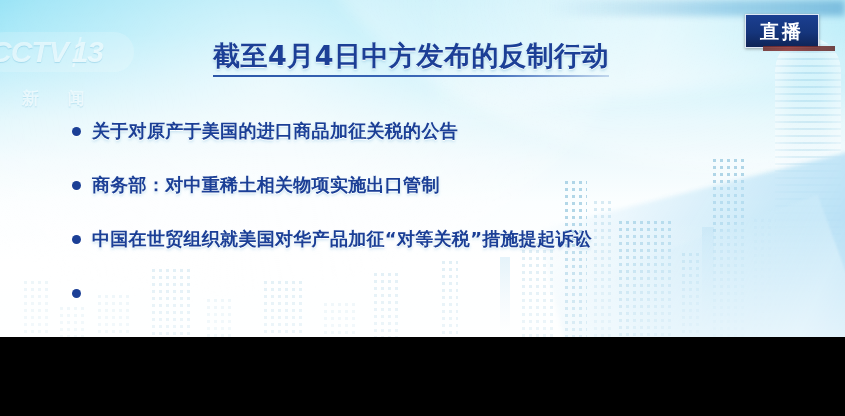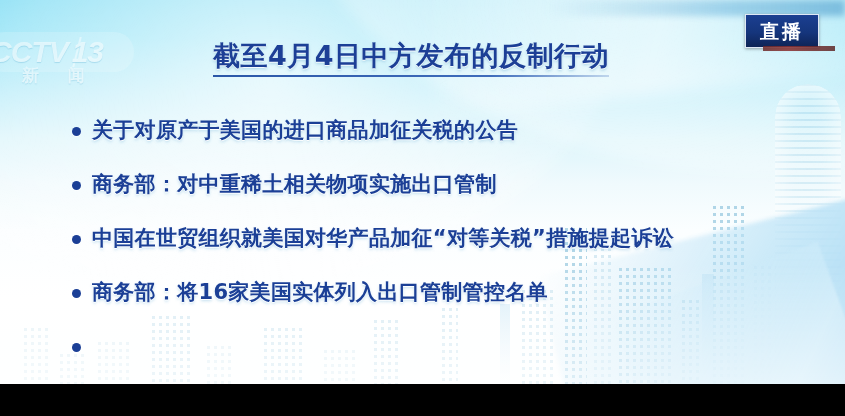--- a/index.html
+++ b/index.html
@@ -1,18 +1,18 @@
 <!DOCTYPE html>
 <html><head>
 <meta charset="utf-8">
 <style>
   html,body{margin:0;padding:0;background:#000;}
   #screen{
     position:relative;
-    width:845px;height:384px;
+    width:845px;height:337px;
     overflow:hidden;
     font-family:"Liberation Sans","DejaVu Sans",sans-serif;
     background:#ffffff;
   }
 
   
   .bg-base{
     position:absolute;inset:0;
     background:linear-gradient(180deg,
       #7fdcf3 0%,
@@ -119,21 +119,21 @@
     color:rgba(255,255,255,.92);
     text-shadow:0 1px 1px rgba(120,190,220,.7);
     line-height:36px;white-space:nowrap;
   }
   .logo-num{
     font-style:italic;font-weight:bold;font-size:30px;
     color:rgba(255,255,255,.95);
     margin-left:4px;
   }
   .logo-sub{
-    position:absolute;left:38px;top:32px;
+    position:absolute;left:38px;top:55px;
     font-size:17px;font-weight:bold;letter-spacing:12px;
     color:rgba(255,255,255,.85);
     text-shadow:0 1px 1px rgba(120,190,220,.6);
     white-space:nowrap;
   }
   .logo-slash{
     position:absolute;left:92px;top:5px;width:2px;height:30px;
     background:rgba(255,255,255,.8);transform:skewX(-14deg);
   }
 
@@ -178,21 +178,21 @@
     height:54px;
   }
   .dot{
     width:9px;height:9px;border-radius:50%;
     background:#1b3f96;
     margin-right:11px;flex:0 0 auto;
     box-shadow:0 1px 1px rgba(255,255,255,.7);
   }
   .item-text{
     font-family:"DejaVu Sans","Liberation Sans",sans-serif;
-    font-size:21px;font-weight:bold;letter-spacing:.3px;
+    font-size:18px;font-weight:bold;letter-spacing:.3px;
     color:#1b3f96;
     text-shadow:0 1px 0 rgba(255,255,255,.9),0 2px 3px rgba(125,185,220,.45);
     white-space:nowrap;line-height:1.1;
   }
 </style>
 </head>
 <body>
 
 <div id="screen">
 
@@ -253,20 +253,19 @@
     <div class="item">
       <span class="dot"></span>
       <span class="item-text">商务部：对中重稀土相关物项实施出口管制</span>
     </div>
     <div class="item">
       <span class="dot"></span>
       <span class="item-text">中国在世贸组织就美国对华产品加征“对等关税”措施提起诉讼</span>
     </div>
     <div class="item">
       <span class="dot"></span>
-      <span class="item-text">商务部：将16家美国实体列入出口管制管控名单</span>
     </div>
     <div class="item">
       <span class="dot"></span>
     </div>
   </div>
 
 </div>
 
 </body></html>

